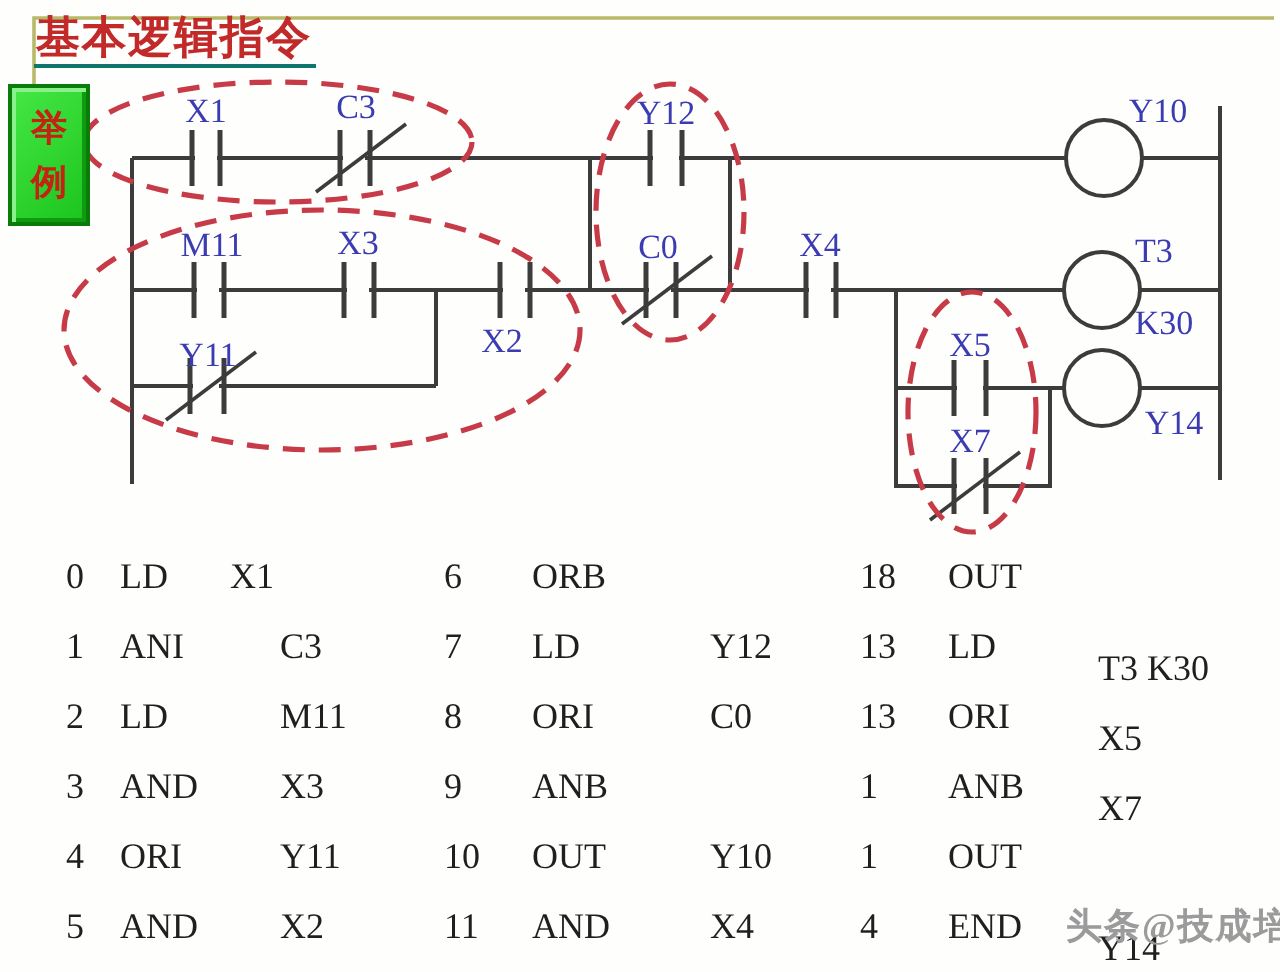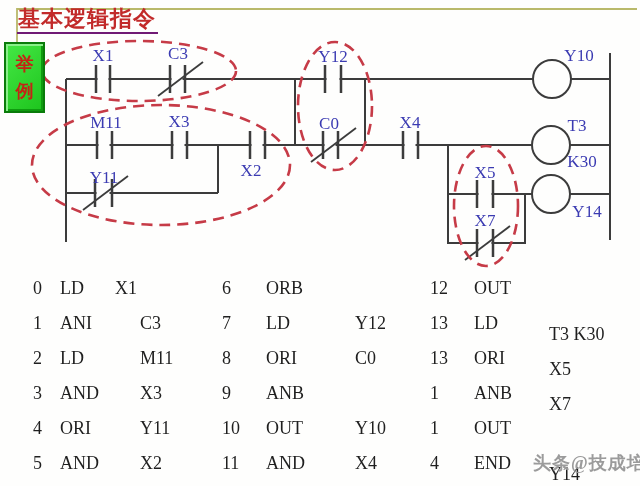--- a/index.html
+++ b/index.html
@@ -1,21 +1,21 @@
 <!DOCTYPE html>
 <html><head>
 <meta charset="utf-8">
 <style>
   html,body{margin:0;padding:0;background:#fff;}
   body{width:640px;height:486px;position:relative;overflow:hidden;
        font-family:"Liberation Serif",serif;background:#fefefd;}
 
   .slide-title{position:absolute;left:17px;top:6px;
     font-size:22px;font-weight:bold;color:#c22a2a;letter-spacing:1px;
-    border-bottom:2px solid #701a75;padding:0 2px 1px 1px;line-height:1.15;}
+    border-bottom:2px solid #0f766e;padding:0 2px 1px 1px;line-height:1.15;}
 
   .example-badge{position:absolute;left:4px;top:42px;width:41px;height:71px;
     box-sizing:border-box;background:linear-gradient(135deg,#45e845,#1dc41d);
     border:2px solid #0a7c0a;
     box-shadow:inset 2px 2px 0 #8af08a, inset -2px -2px 0 #0f9b0f;
     display:flex;flex-direction:column;align-items:center;justify-content:center;
     color:#c42314;font-weight:bold;font-size:18px;line-height:1.5;}
 
   .ladder-svg{position:absolute;left:0;top:0;}
 
@@ -189,21 +189,21 @@
         <span class="popd">Y10</span>
       </div>
     <div class="prow r5">
         <span class="pn">11</span>
         <span class="pop">AND</span>
         <span class="popd">X4</span>
       </div>
   </div>
   <div class="pcol pcol-3">
     <div class="prow r0">
-        <span class="pn">12</span>
+        <span class="pn">18</span>
         <span class="pop">OUT</span>
         <span class="popd">T3 K30</span>
       </div>
     <div class="prow r1">
         <span class="pn">13</span>
         <span class="pop">LD</span>
         <span class="popd">X5</span>
       </div>
     <div class="prow r2">
         <span class="pn">13</span>

